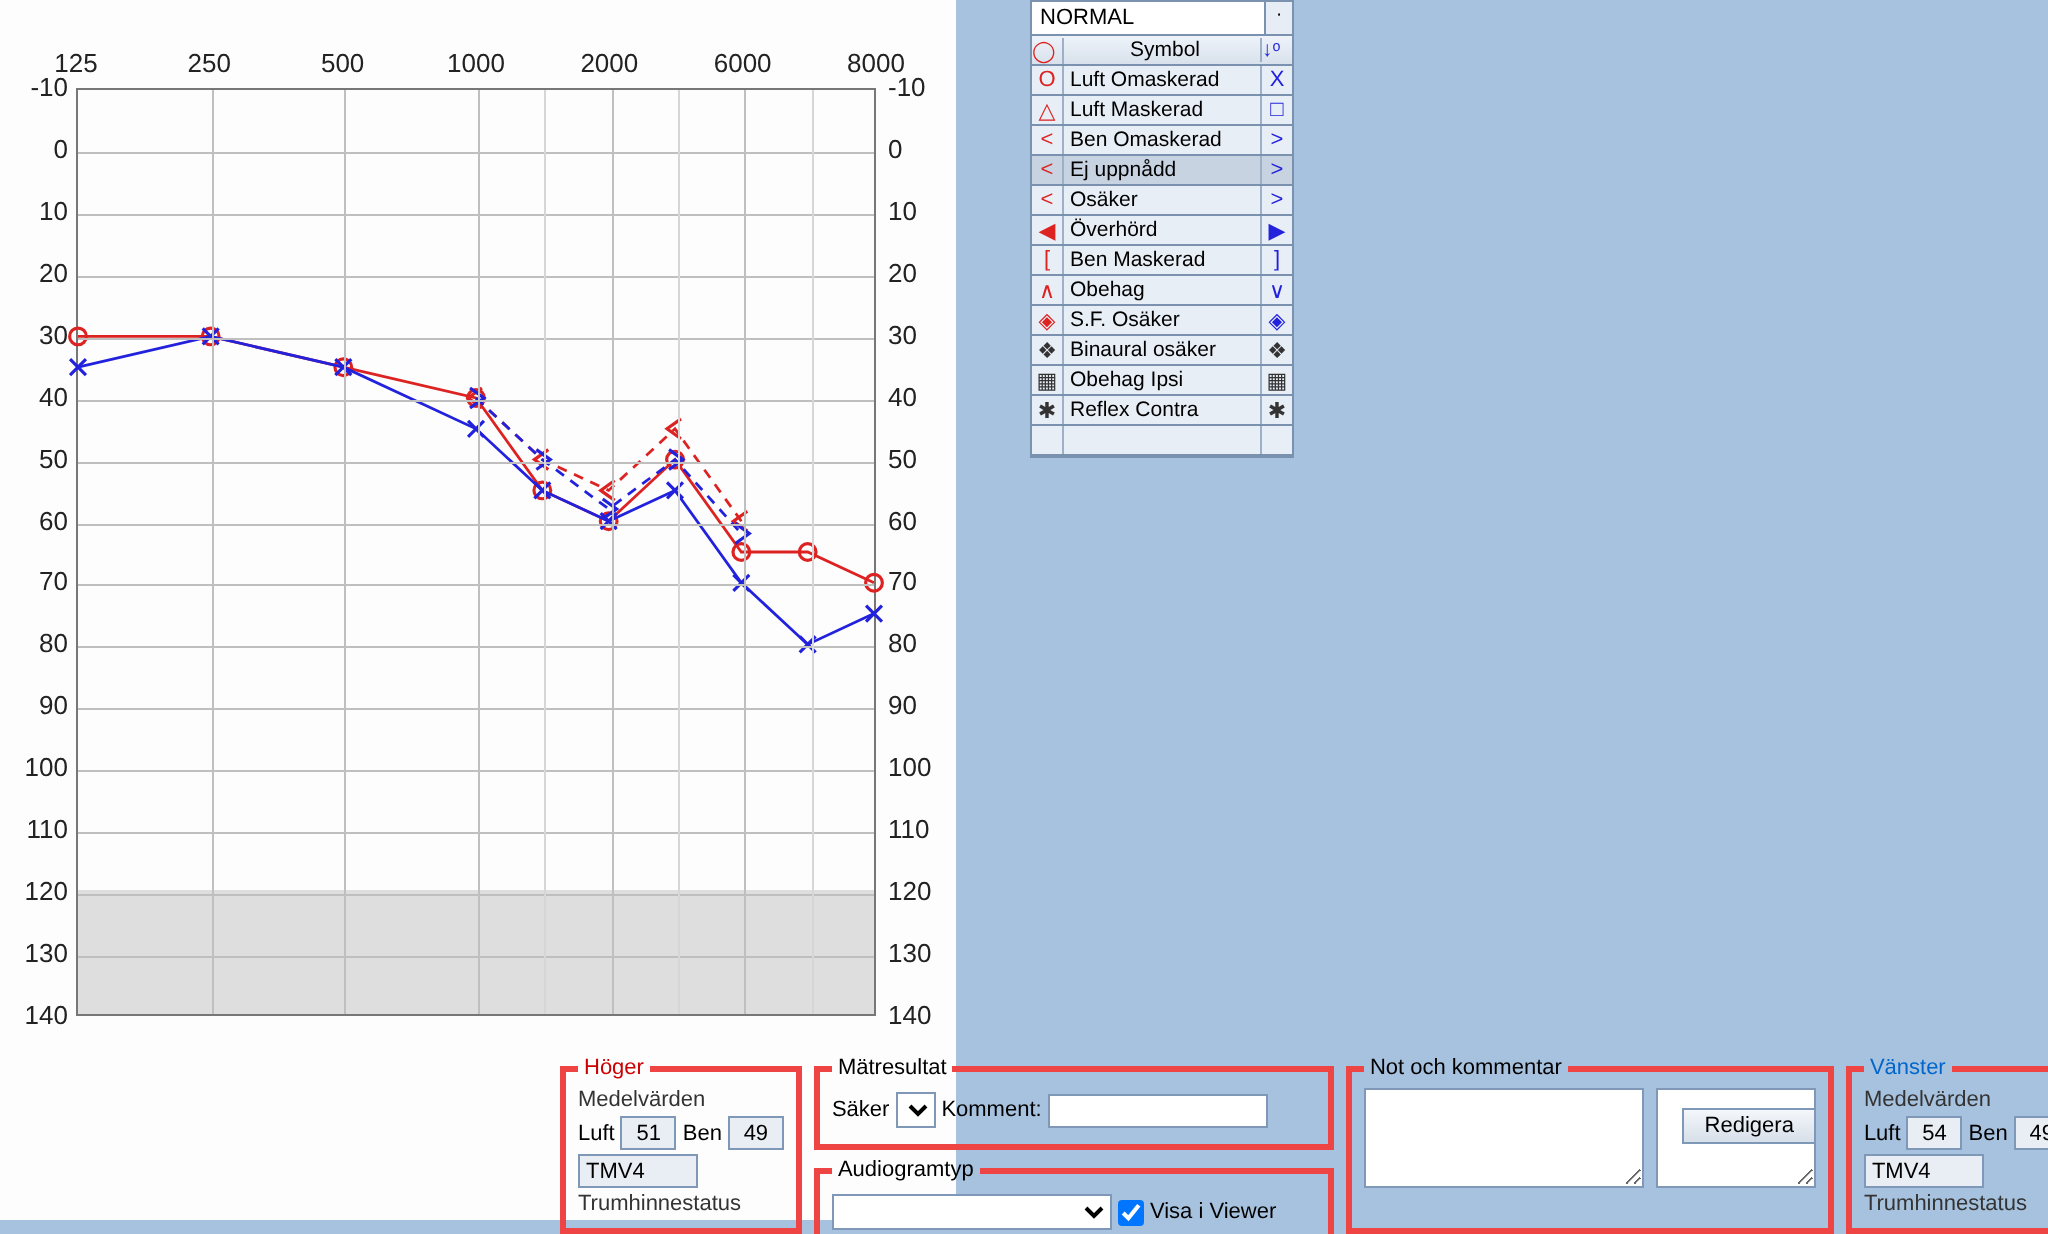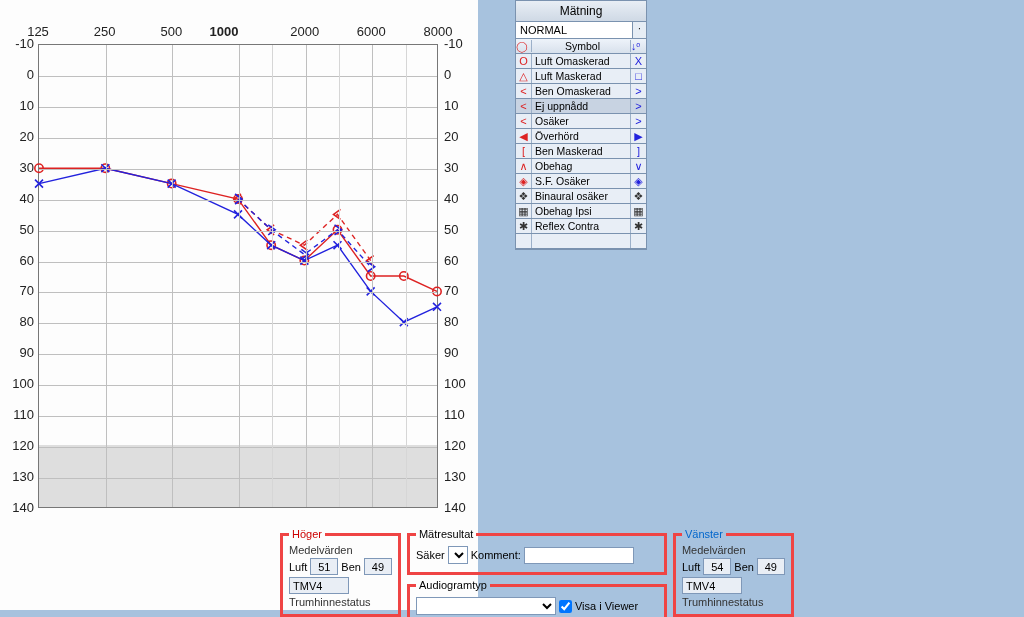--- a/index.html
+++ b/index.html
@@ -299,28 +299,27 @@
     <div class="ylabel-r" style="top: 407.2px;">110</div>
     <div class="ylabel-l" style="top: 438.133px;">120</div>
     <div class="ylabel-r" style="top: 438.133px;">120</div>
     <div class="ylabel-l" style="top: 469.067px;">130</div>
     <div class="ylabel-r" style="top: 469.067px;">130</div>
     <div class="ylabel-l" style="top: 500px;">140</div>
     <div class="ylabel-r" style="top: 500px;">140</div>
     <div class="xlabel" style="left: 38px;">125</div>
     <div class="xlabel" style="left: 104.667px;">250</div>
     <div class="xlabel" style="left: 171.333px;">500</div>
-    <div class="xlabel" style="left: 224px; font-weight: bold;">1000</div>
+    <div class="xlabel" style="left: 238px;">1000</div>
     <div class="xlabel" style="left: 304.667px;">2000</div>
     <div class="xlabel" style="left: 371.333px;">6000</div>
     <div class="xlabel" style="left: 438px;">8000</div>
   </div>
 
 <div class="legend-panel">
-  <div class="legend-header">Mätning</div>
   <div class="legend-sub">
     <div class="lbl">NORMAL</div>
     <div class="dd">·</div>
   </div>
   <div class="sym-head">
     <div class="ic" style="border-right:1px solid #9cb0c9;color:#d22">◯</div>
     <div class="tx" style="text-align:center">Symbol</div>
     <div class="ic2" style="border-left:1px solid #9cb0c9;color:#22d">↓ᵒ</div>
   </div>
   <div id="legend-rows">
@@ -423,20 +422,28 @@
       <legend>Audiogramtyp</legend>
       <div class="form-row">
         <select class="wide-select"></select>
         <input type="checkbox" class="chk" checked="" style="">
         <label>Visa i Viewer</label>
       </div>
     </fieldset>
 
   </div>
 
+  <fieldset class="notecol">
+    <legend>Not och kommentar</legend>
+    <div style="display:flex; gap:6px;">
+      <textarea class="big-txt" style=""></textarea>
+      <textarea class="big-txt" style="width: 80px;"></textarea>
+    </div>
+    <button class="btn">Redigera</button>
+  </fieldset>
 
   <fieldset class="vanster">
     <legend>Vänster</legend>
     <div class="subhead">Medelvärden</div>
     <div class="form-row">
       <label>Luft</label>
       <input class="box" value="54" style="">
       <label>Ben</label>
       <input class="box" value="49" style="">
     </div>

